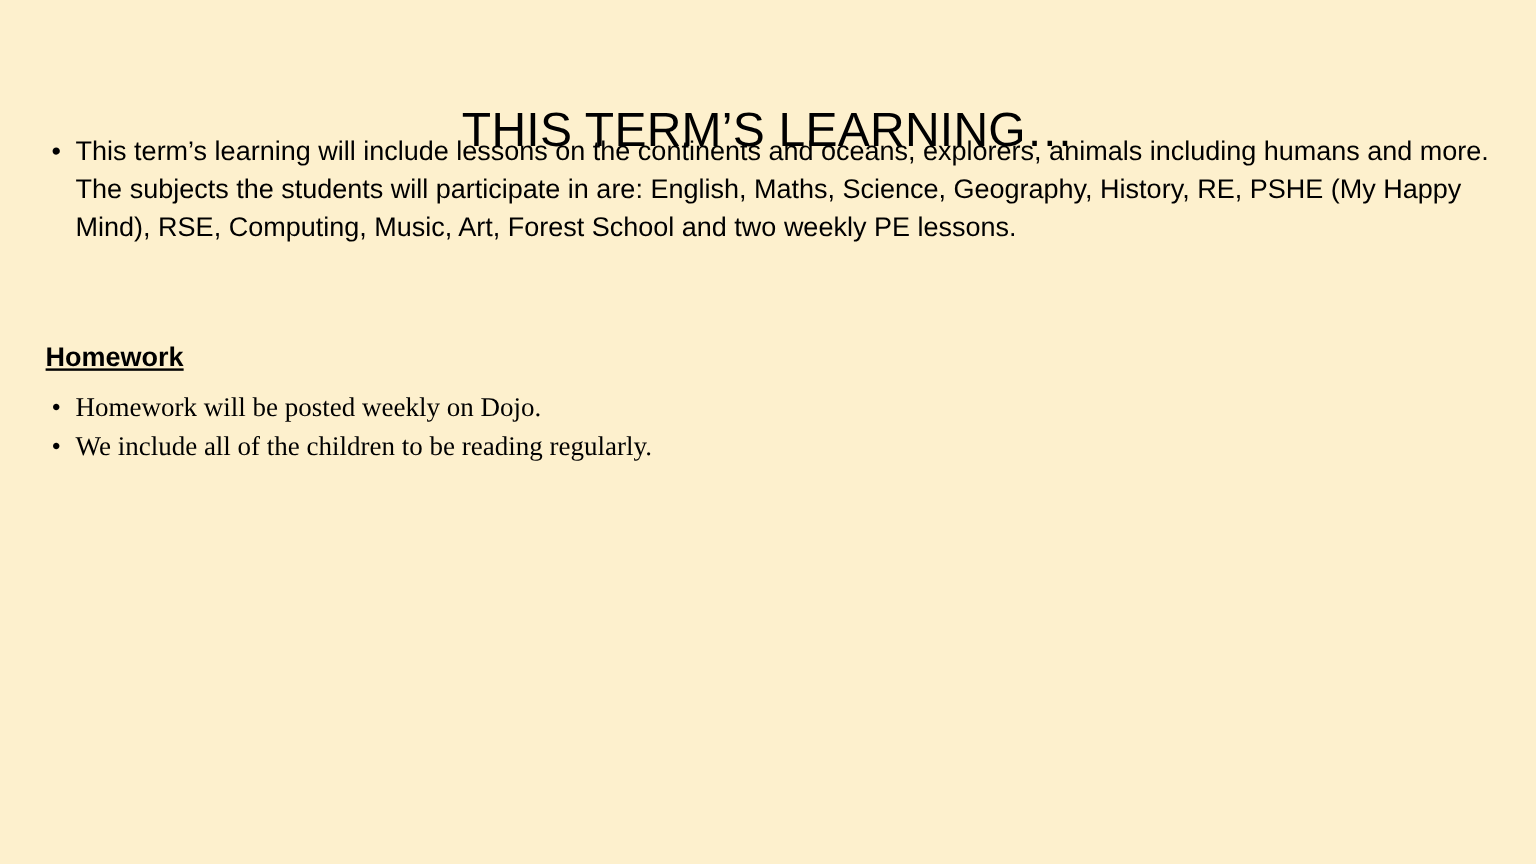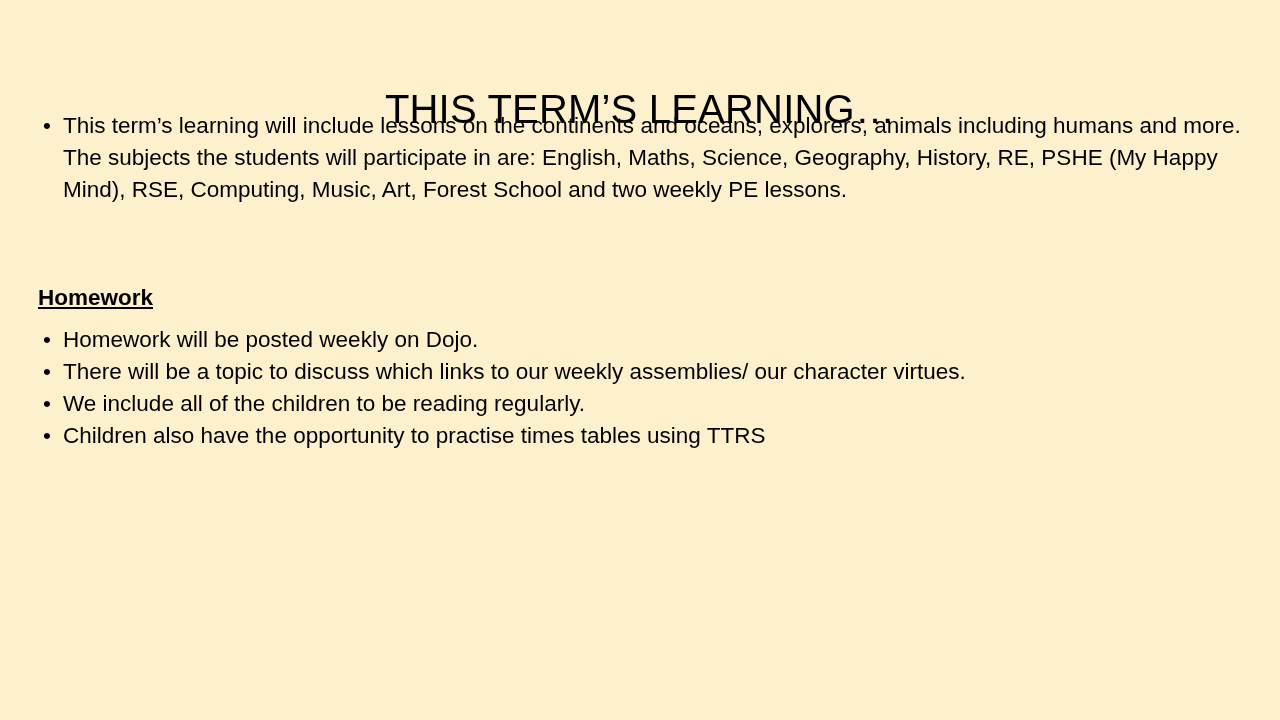--- a/index.html
+++ b/index.html
@@ -74,39 +74,38 @@
     text-align: right;
   }
   .homework-block {
     position: absolute;
     top: 324px;
     left: 38px;
     width: 1205px;
   }
   .homework-block li {
     margin-bottom: 9px;
+    font-family: Liberation Serif, serif;
   }
 </style>
 </head>
 <body>
 
 <div class="slide">
 
   <h1 class="slide-title">THIS TERM’S LEARNING…</h1>
 
   <div class="body-block">
     <ul class="bullets">
       <li class="intro-item">This term’s learning will include lessons on the continents and oceans, explorers, animals including humans and more. The subjects the students will participate in are: English, Maths, Science, Geography, History, RE, PSHE (My Happy Mind), RSE, Computing, Music, Art, Forest School and two weekly PE lessons.</li>
     </ul>
   </div>
 
   <div class="section-heading">Homework</div>
 
   <div class="homework-block">
     <ul class="bullets">
       <li>Homework will be posted weekly on Dojo.</li>
-      <li>There will be a topic to discuss which links to our weekly assemblies/ our character virtues.</li>
       <li>We include all of the children to be reading regularly.</li>
-      <li>Children also have the opportunity to practise times tables using TTRS</li>
     </ul>
   </div>
 
 </div>
 
 </body></html>

